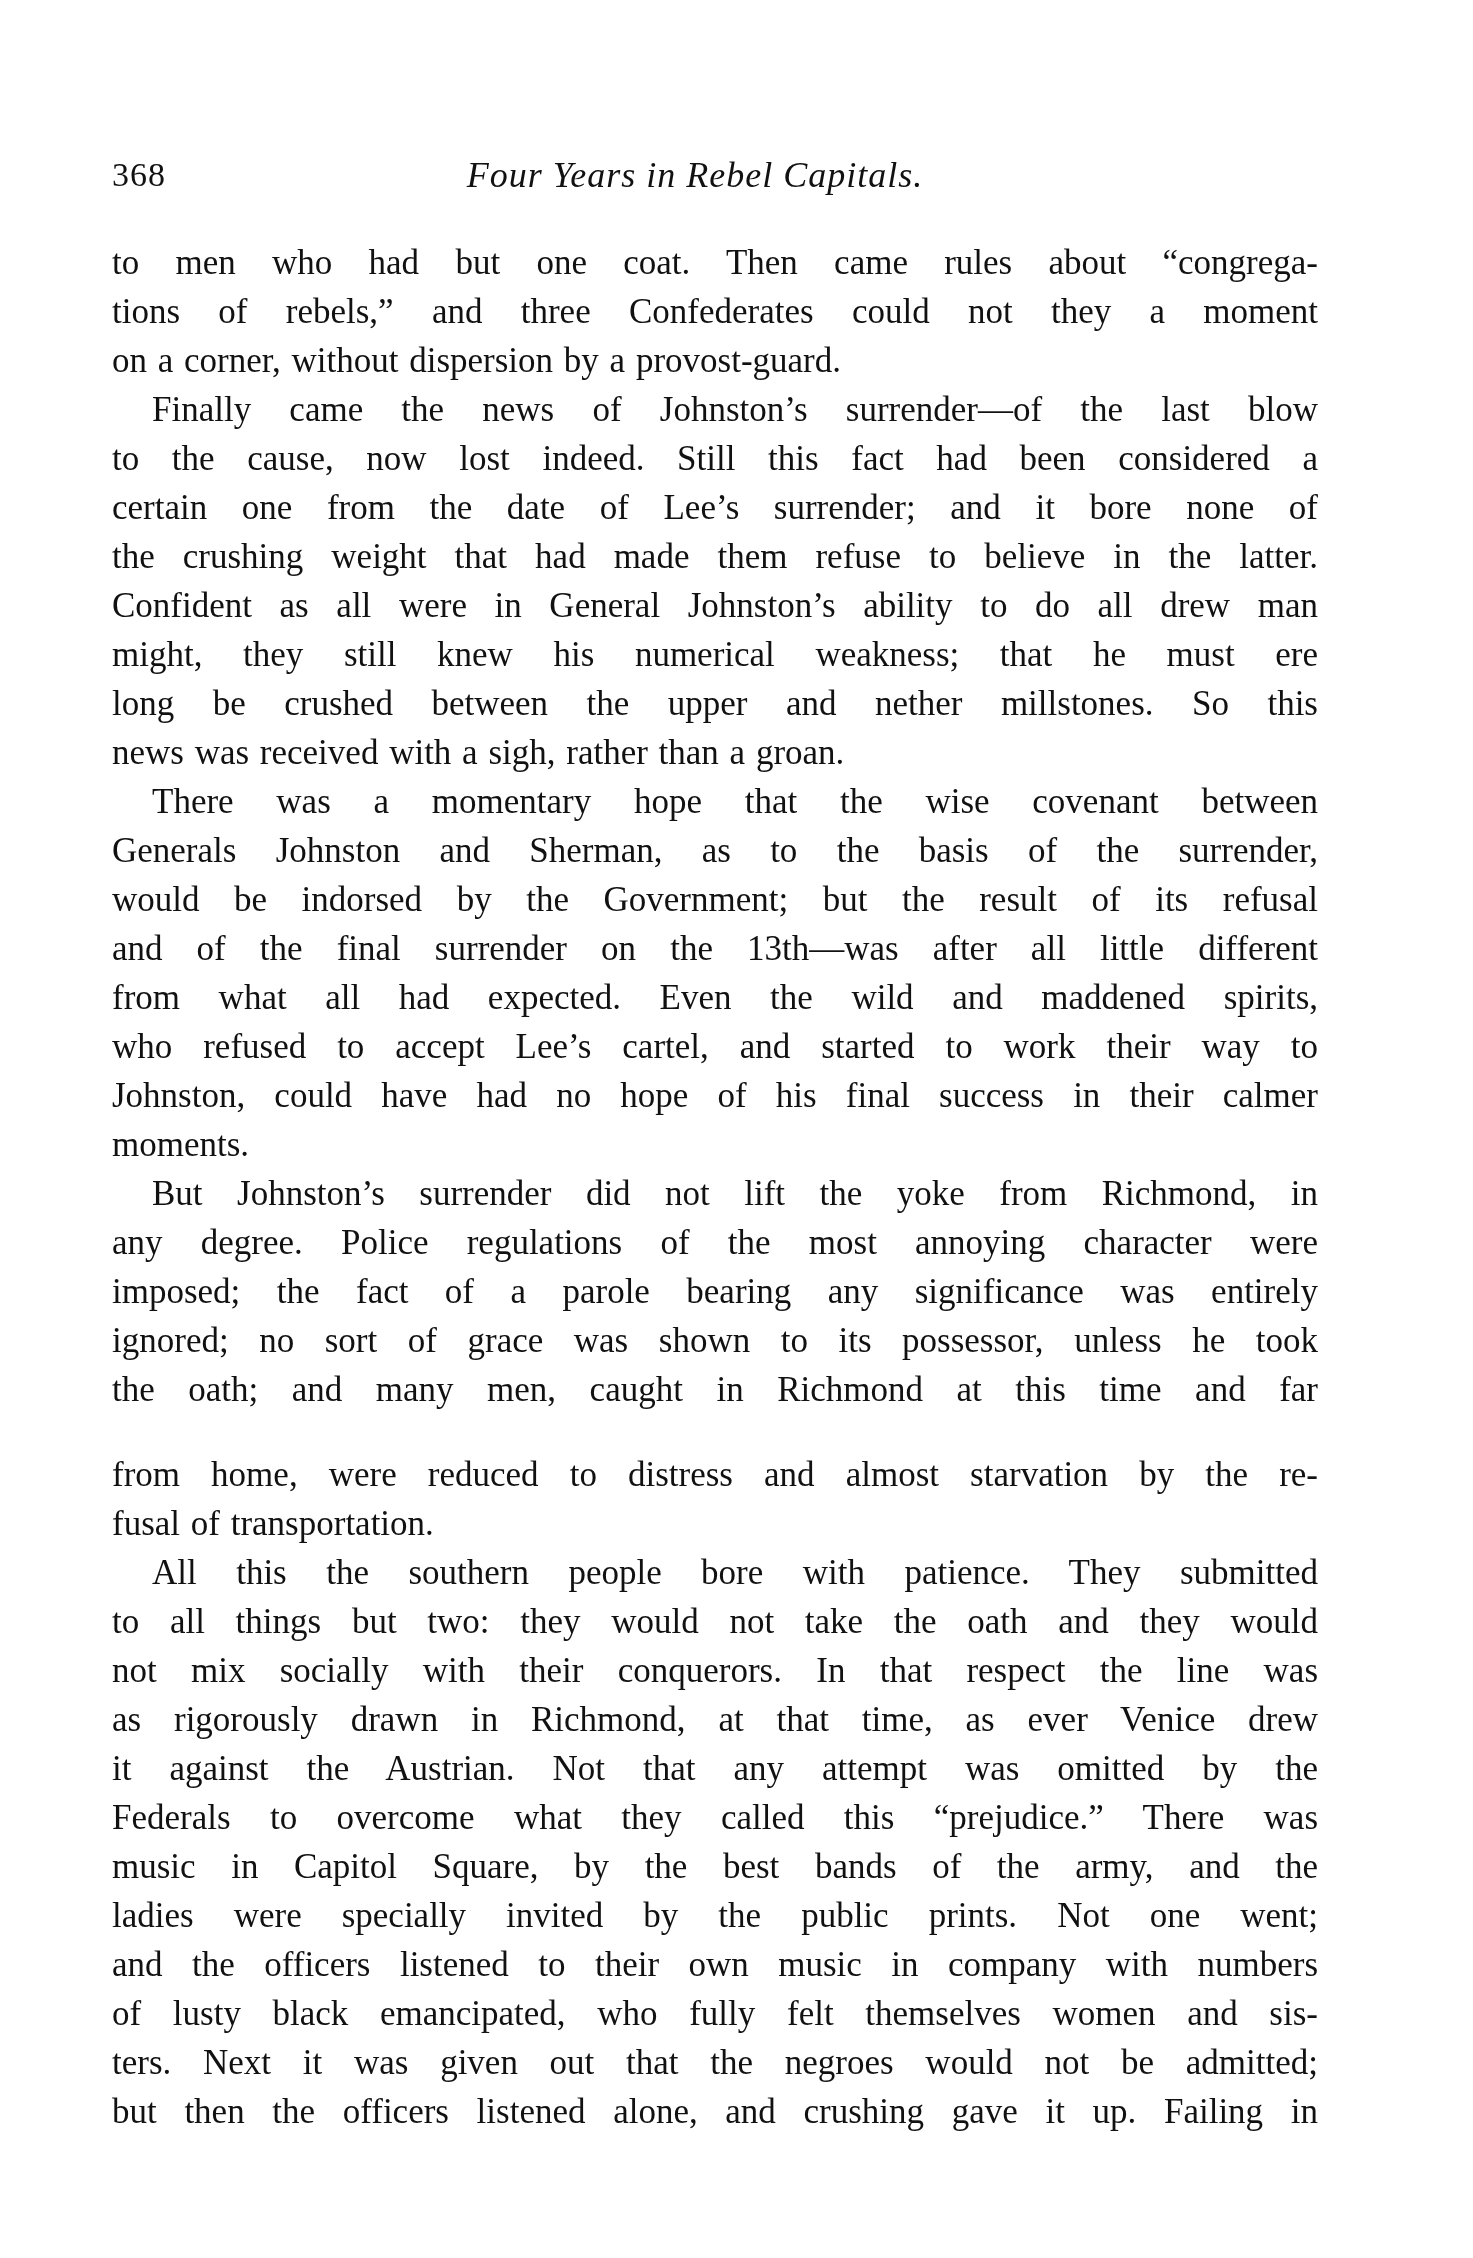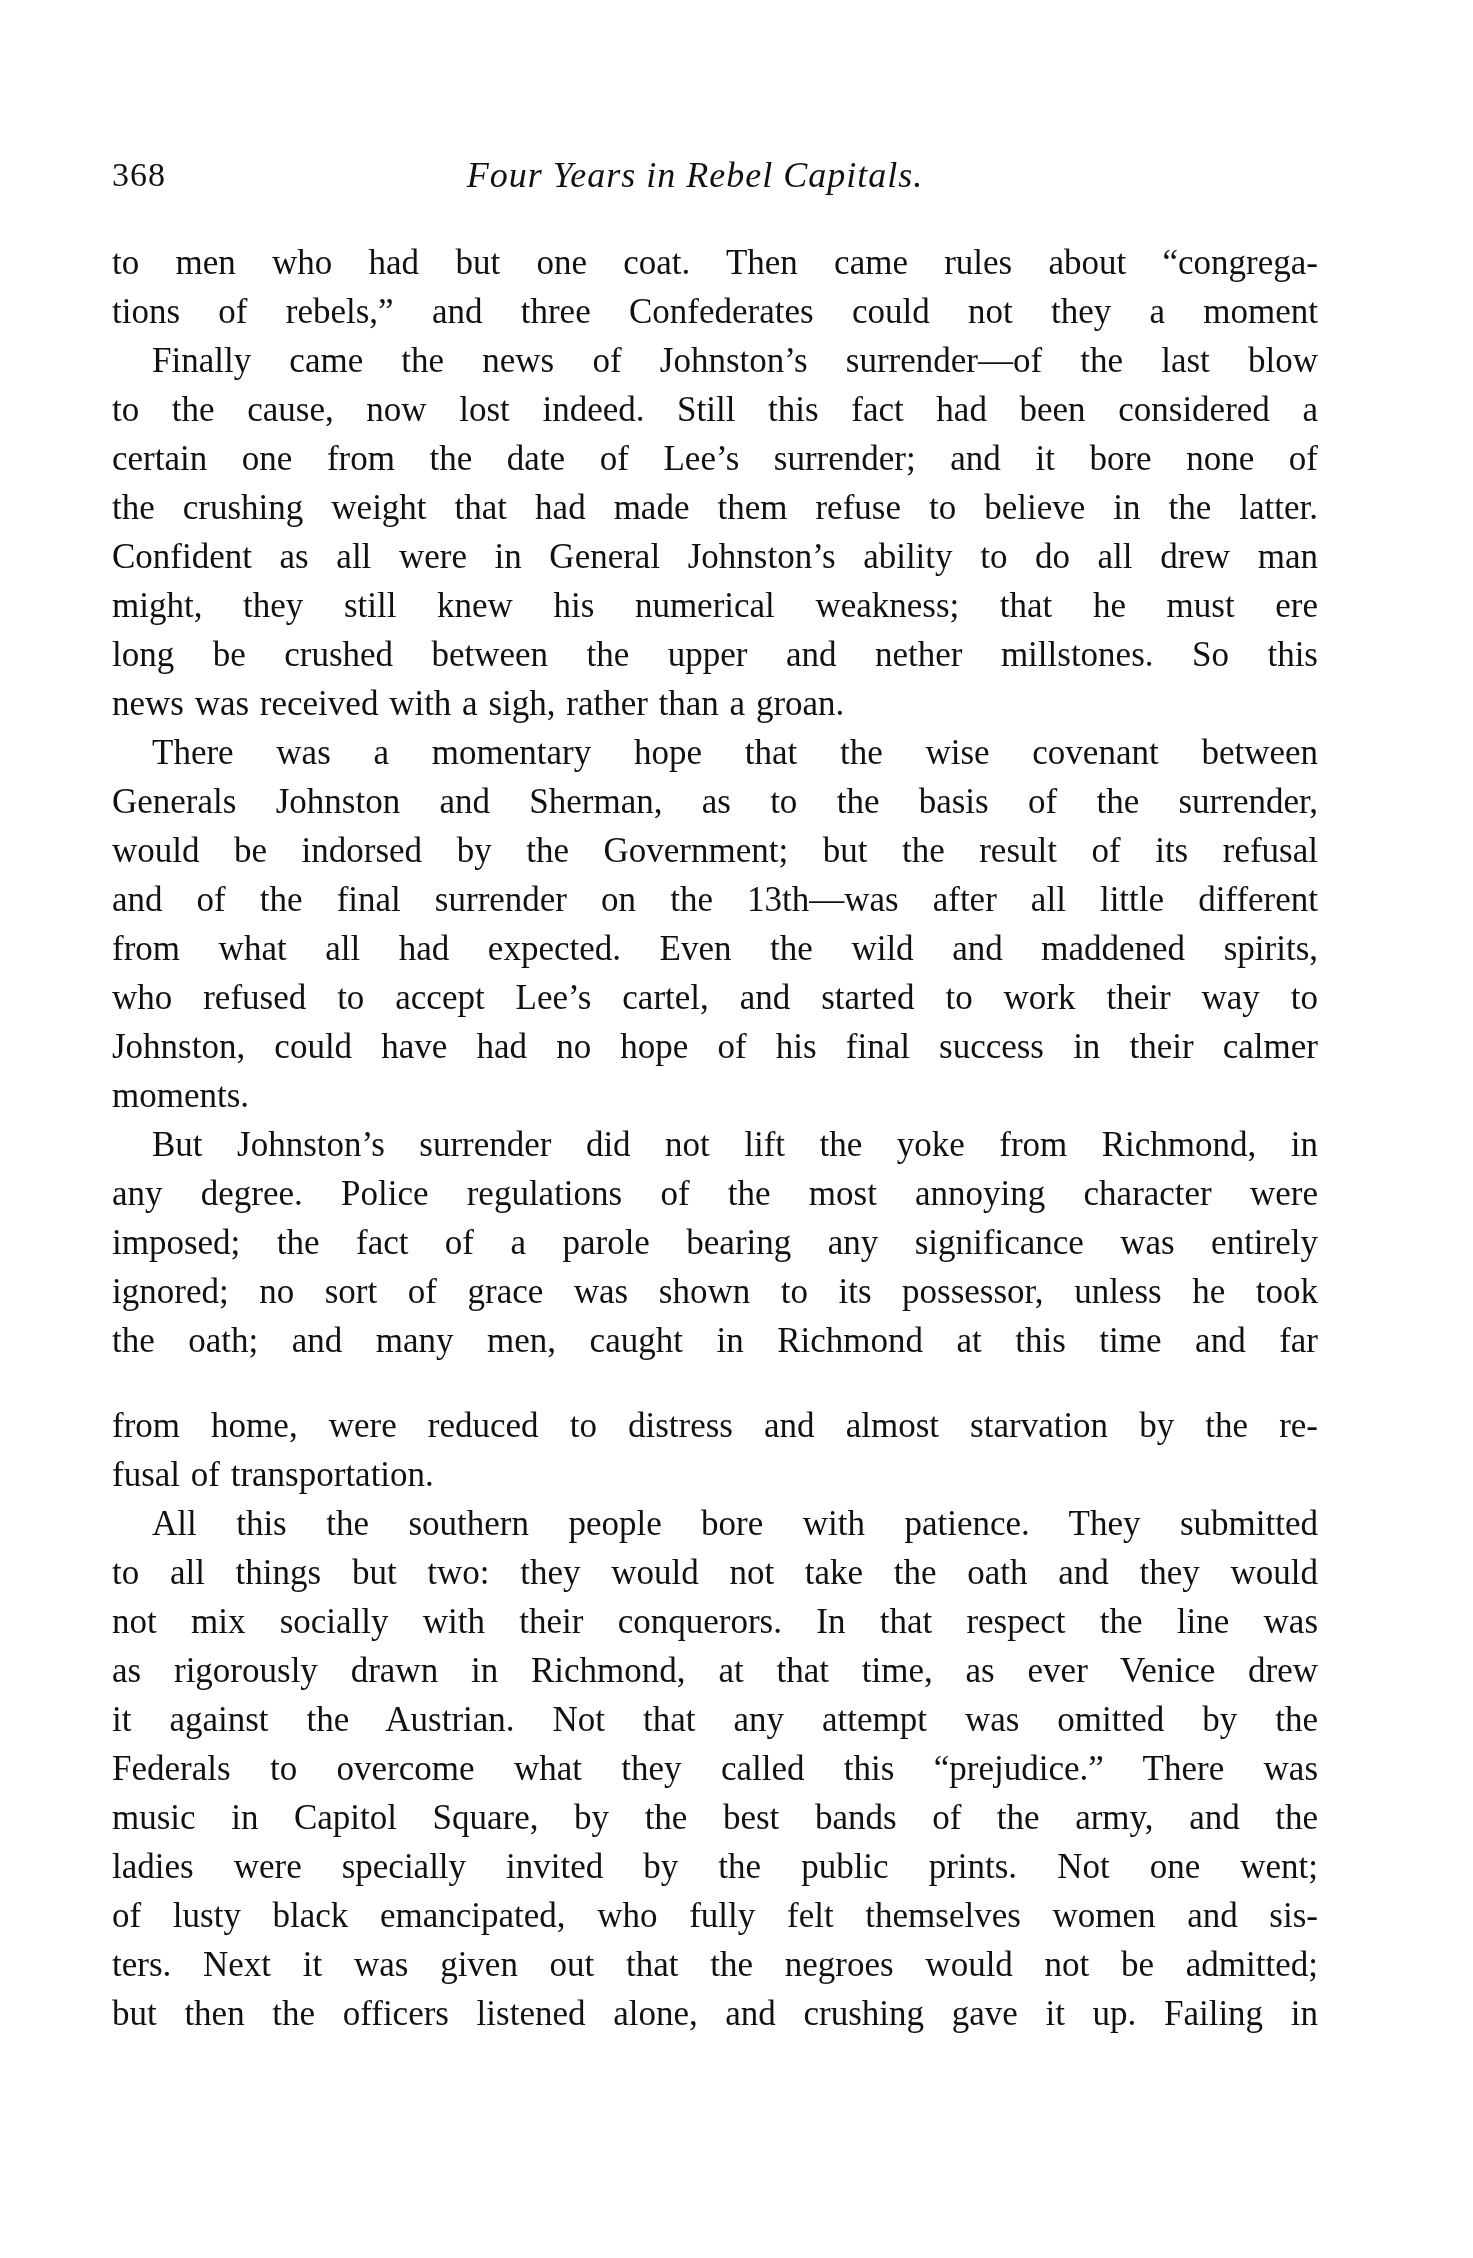--- a/index.html
+++ b/index.html
@@ -78,20 +78,21 @@
 
 <div class="page">
   <div class="running-head">
     <span class="page-number">368</span>
     <span class="running-title">Four Years in Rebel Capitals.</span>
   </div>
 
   <div class="body-text" id="body-text">
       <div class="line" style="white-space: normal;">to men who had but one coat.  Then came rules about “congrega-</div>
       <div class="line" style="white-space: normal;">tions of rebels,” and three Confederates could not they a moment</div>
+      <div class="line last" style="white-space: normal;">on a corner, without dispersion by a provost-guard.</div>
       <div class="line indent" style="white-space: normal;">Finally came the news of Johnston’s surrender—of the last blow</div>
       <div class="line" style="white-space: normal;">to the cause, now lost indeed.  Still this fact had been considered a</div>
       <div class="line" style="white-space: normal;">certain one from the date of Lee’s surrender; and it bore none of</div>
       <div class="line" style="white-space: normal;">the crushing weight that had made them refuse to believe in the latter.</div>
       <div class="line" style="white-space: normal;">Confident as all were in General Johnston’s ability to do all drew man</div>
       <div class="line" style="white-space: normal;">might, they still knew his numerical weakness; that he must ere</div>
       <div class="line" style="white-space: normal;">long be crushed between the upper and nether millstones.  So this</div>
       <div class="line last" style="white-space: normal;">news was received with a sigh, rather than a groan.</div>
       <div class="line indent" style="white-space: normal;">There was a momentary hope that the wise covenant between</div>
       <div class="line" style="white-space: normal;">Generals Johnston and Sherman, as to the basis of the surrender,</div>
@@ -109,17 +110,18 @@
       <div class="line" style="white-space: normal; margin-top: 36px;">from home, were reduced to distress and almost starvation by the re-</div>
       <div class="line last" style="white-space: normal;">fusal of transportation.</div>
       <div class="line indent" style="white-space: normal;">All this the southern people bore with patience.  They submitted</div>
       <div class="line" style="white-space: normal;">to all things but two: they would not take the oath and they would</div>
       <div class="line" style="white-space: normal;">not mix socially with their conquerors.  In that respect the line was</div>
       <div class="line" style="white-space: normal;">as rigorously drawn in Richmond, at that time, as ever Venice drew</div>
       <div class="line" style="white-space: normal;">it against the Austrian.  Not that any attempt was omitted by the</div>
       <div class="line" style="white-space: normal;">Federals to overcome what they called this “prejudice.”  There was</div>
       <div class="line" style="white-space: normal;">music in Capitol Square, by the best bands of the army, and the</div>
       <div class="line" style="white-space: normal;">ladies were specially invited by the public prints.  Not one went;</div>
+      <div class="line" style="white-space: normal;">and the officers listened to their own music in company with numbers</div>
       <div class="line" style="white-space: normal;">of lusty black emancipated, who fully felt themselves women and sis-</div>
       <div class="line" style="white-space: normal;">ters.  Next it was given out that the negroes would not be admitted;</div>
       <div class="line" style="white-space: normal;">but then the officers listened alone, and crushing gave it up.  Failing in</div>
     </div>
 </div>
 
 </body></html>

